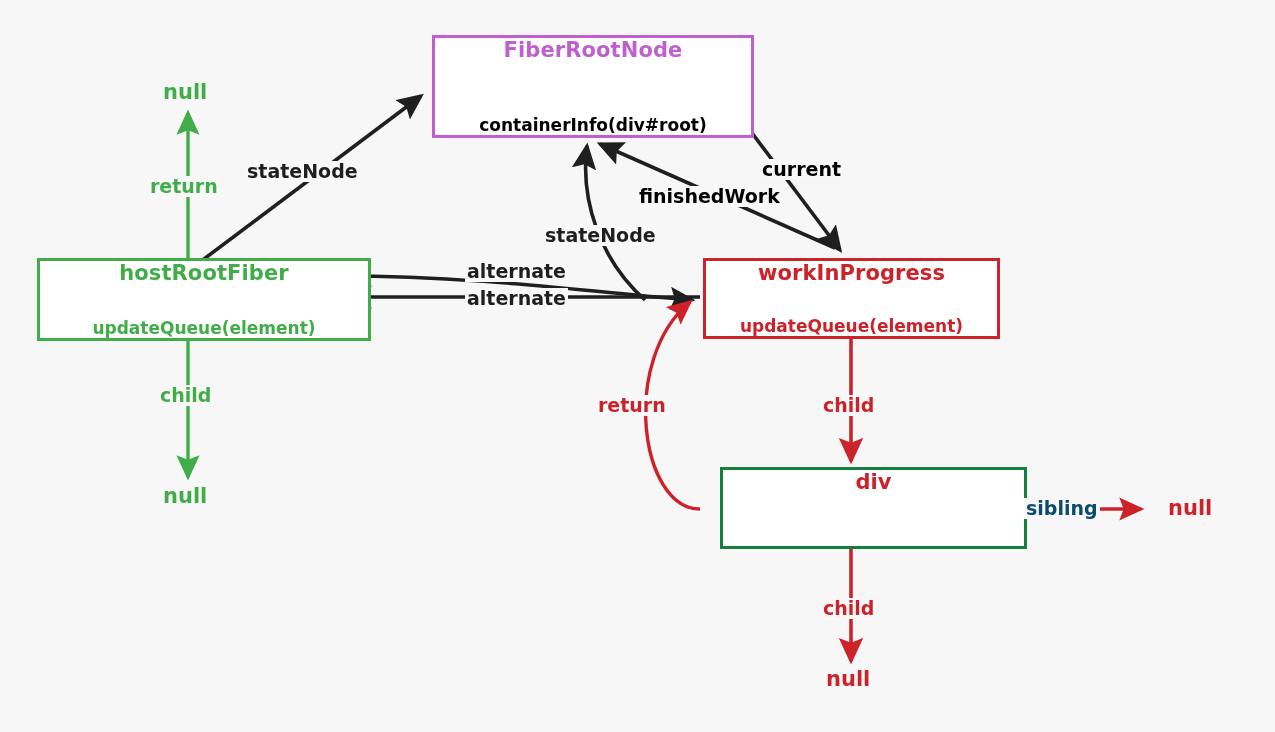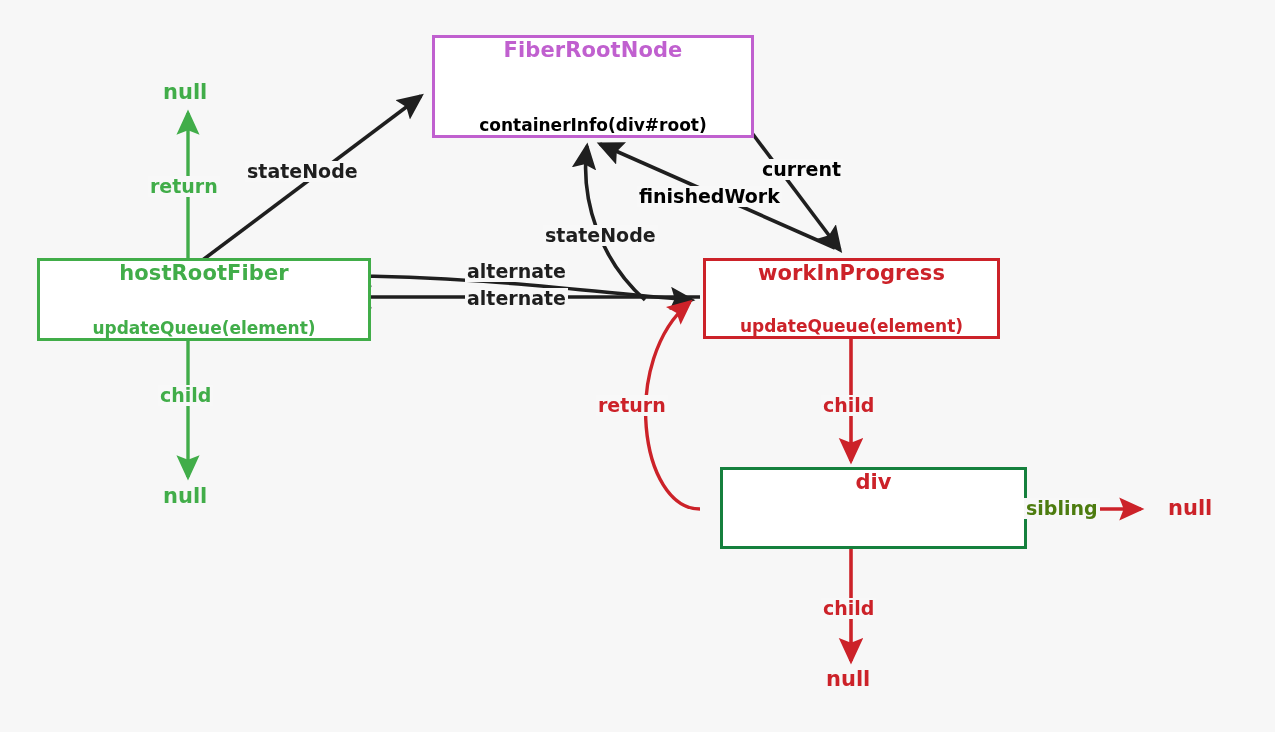--- a/index.html
+++ b/index.html
@@ -166,21 +166,21 @@
   <div class="edge-label" style="left:465px; top:261px; color:#1f1f1f;">alternate</div>
 
   <div class="edge-label" style="left:465px; top:288px; color:#1f1f1f;">alternate</div>
 
   <div class="edge-label" style="left:596px; top:395px; color:#cc2229;">return</div>
 
   <div class="edge-label" style="left:821px; top:395px; color:#cc2229;">child</div>
 
   <div class="edge-label" style="left:821px; top:598px; color:#cc2229;">child</div>
 
-  <div class="edge-label" style="left:1024px; top:498px; color:#4d7c0f;">sibling</div>
+  <div class="edge-label" style="left:1024px; top:498px; color:#0c4a6e;">sibling</div>
 
   <div class="term" style="left:163px; top:81px; color:#41ad49;">null</div>
 
   <div class="term" style="left:163px; top:485px; color:#41ad49;">null</div>
 
   <div class="term" style="left:1168px; top:497px; color:#cc2229;">null</div>
 
   <div class="term" style="left:826px; top:668px; color:#cc2229;">null</div>
 
 </div>

